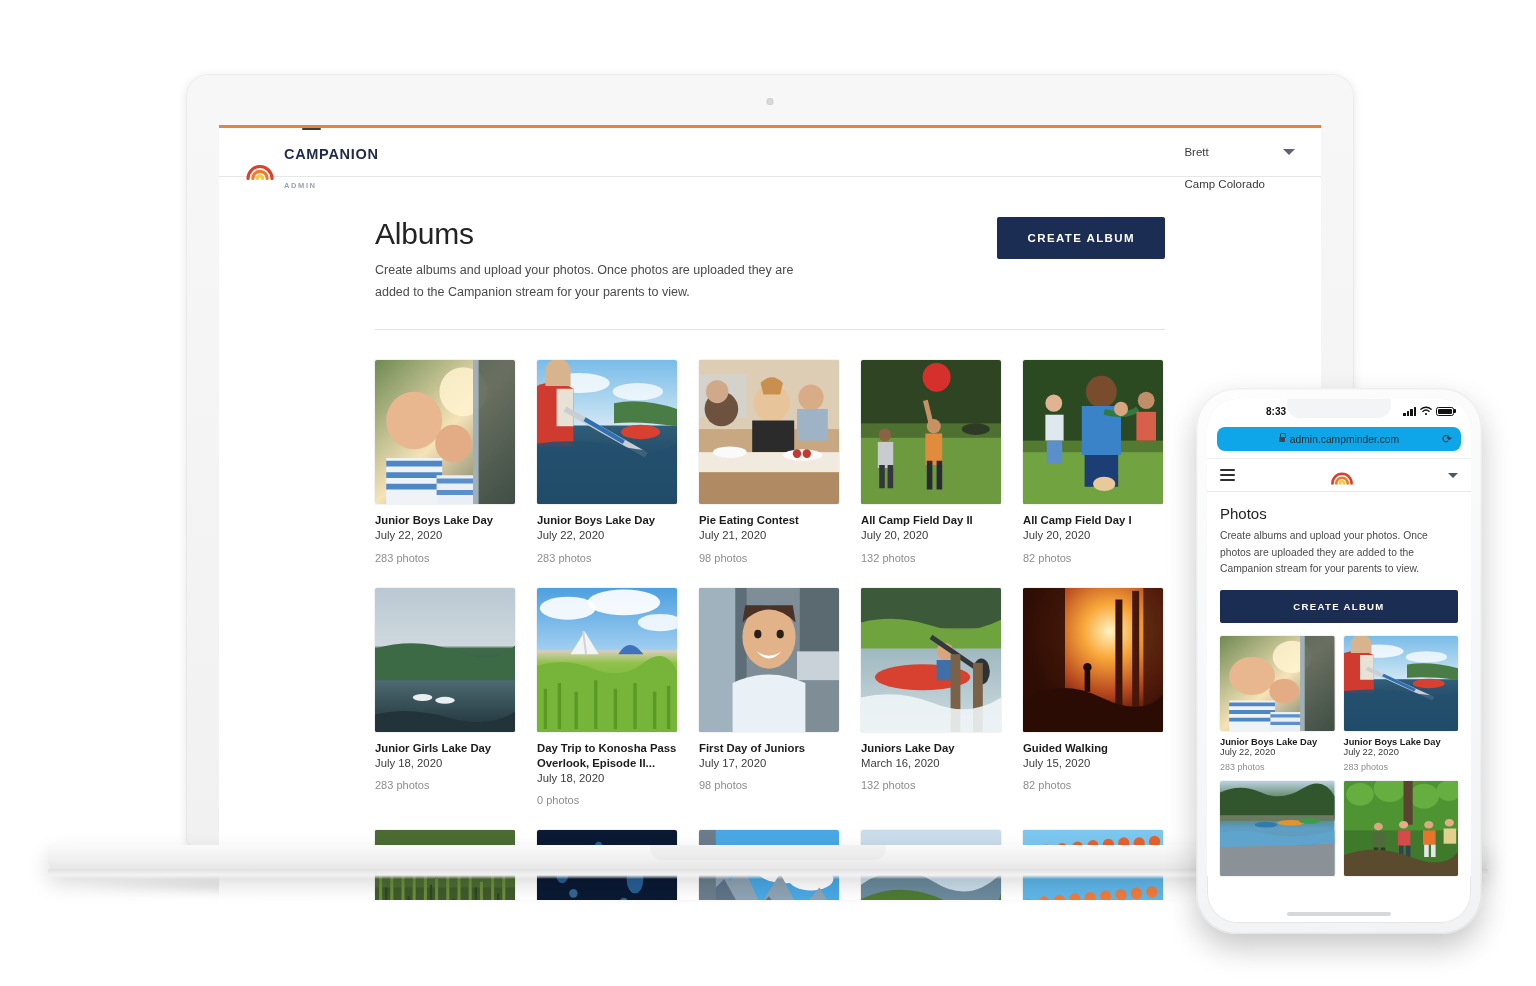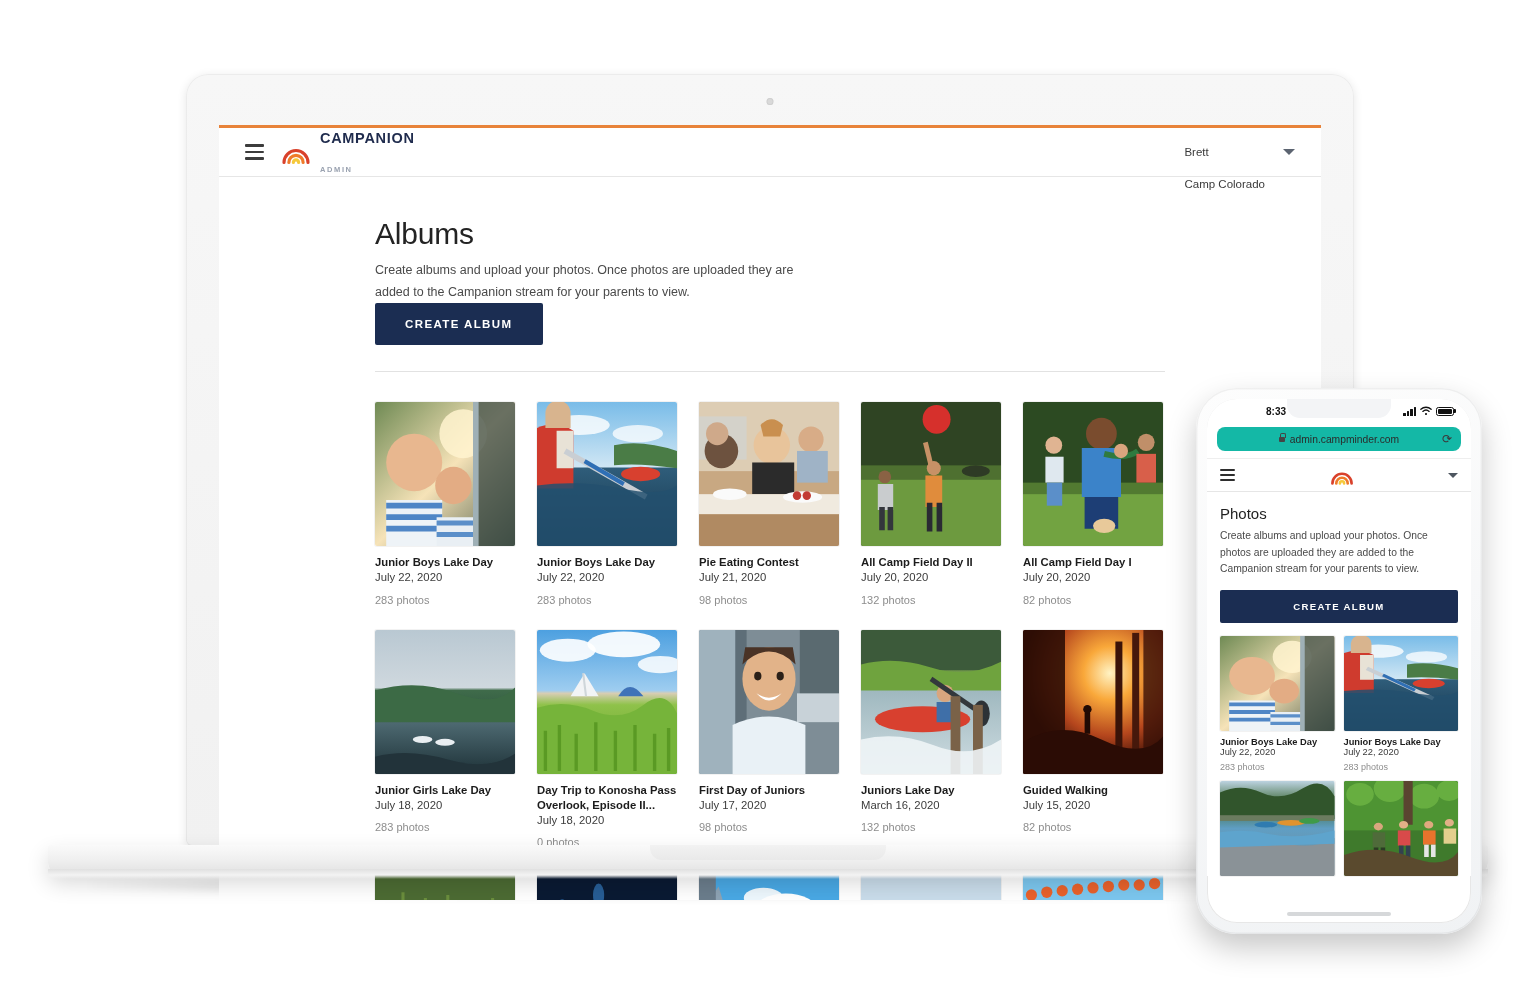--- a/index.html
+++ b/index.html
@@ -54,38 +54,38 @@
     filter: blur(5px);
   }
 
   
   .accent-bar { height: 3px; background: #e8833a; width: 100%; }
   .topnav {
     height: 49px; background: #ffffff; display: flex; align-items: center;
     padding: 0 26px 0 26px; border-bottom: 1px solid #e6e6e6;
     justify-content: space-between;
   }
-  .nav-left { display: flex; align-items: center; gap: 17px; }
+  .nav-left { display: flex; align-items: center; gap: 17px; flex-direction: column; }
   .hamburger { width: 19px; display: flex; flex-direction: column; gap: 4px; cursor: pointer; }
   .hamburger span { display:block; height: 2.4px; background: #3c3c3c; border-radius: 1px; }
   .brand { display: flex; align-items: center; gap: 9px; }
   .brand-text { line-height: 1; }
   .brand-name { font-size: 14.5px; font-weight: 700; letter-spacing: 0.7px; color: #1f2b4d; }
   .brand-sub { font-size: 7.5px; font-weight: 700; letter-spacing: 1.6px; color: #9aa2b0; margin-top: 20px; }
   .nav-right { display: flex; align-items: center; gap: 18px; }
   .user-block { text-align: left; line-height: 1.35; }
   .user-name { font-size: 11.5px; color: #3a3a3a; margin-top: 33px; }
   .user-org { font-size: 11.5px; color: #3a3a3a; margin-top: 16px; }
   .chev { width: 0; height: 0; border-left: 6px solid transparent; border-right: 6px solid transparent;
           border-top: 6px solid #5c6471; cursor: pointer; }
 
   
   .page { padding: 40px 0 0 0; background: #fff; height: 723px; overflow: hidden; }
   .container { width: 790px; margin: 0 auto; }
-  .page-head { display: flex; justify-content: space-between; align-items: flex-start; flex-direction: column; }
+  .page-head { display: flex; justify-content: space-between; align-items: flex-start; }
   .page-title { font-size: 30px; font-weight: 400; color: #232323; letter-spacing: -0.2px; }
   .page-desc { font-size: 12.5px; color: #4a4a4a; line-height: 1.72; margin-top: 9px; max-width: 430px; }
   .btn-primary {
     background: #1b2d52; color: #fff; border: none; cursor: pointer;
     font-size: 11.5px; font-weight: 700; letter-spacing: 1.4px;
     padding: 15px 30px; border-radius: 2px; white-space: nowrap;
     font-family: "Liberation Sans", sans-serif;
   }
   .divider { border-top: 1px solid #e2e2e2; margin: 26px 0 0 0; }
 
@@ -118,21 +118,21 @@
   .status-bar { height: 24px; display: flex; align-items: center; justify-content: space-between;
                 padding: 0 15px; font-size: 10px; color: #111; font-weight: 600; background:#fff; }
   .status-right { display: flex; align-items: center; gap: 4px; }
   .sig { display:flex; align-items:flex-end; gap:1.2px; }
   .sig i { display:block; width: 2.4px; background:#111; border-radius:0.5px; }
   .batt { width: 18px; height: 9px; border: 1.2px solid #111; border-radius: 2.4px; position: relative; }
   .batt::after { content:''; position:absolute; left:1px; top:1px; bottom:1px; right:1px; background:#111; border-radius:1px; }
   .batt-tip { width:1.6px; height:4px; background:#111; border-radius:0 1px 1px 0; }
 
   .url-bar { padding: 4px 10px 7px; background:#fff; }
-  .url-pill { background:#14b8a6; border-radius: 8px; height: 24px; display:flex; align-items:center;
+  .url-pill { background:#0ea5e9; border-radius: 8px; height: 24px; display:flex; align-items:center;
               justify-content:center; position: relative; }
   .url-text { font-size: 10.3px; color: #2b2b2b; }
   .lock { width:6px; height:5px; background:#444; border-radius:1px; position:relative; margin-right:5px; }
   .lock::before { content:''; position:absolute; left:1px; top:-3.2px; width:4px; height:4px;
                   border:1.1px solid #444; border-bottom:none; border-radius:2px 2px 0 0; }
   .reload { position:absolute; right: 9px; font-size: 12px; color:#3a3a3a; }
 
   .phone-nav { height: 34px; background:#fff; border-top:1px solid #eee; border-bottom:1px solid #e6e6e6;
                display:flex; align-items:center; justify-content:space-between; padding: 0 13px; }
   .ph-ham { width: 15px; display:flex; flex-direction:column; gap:3px; }

